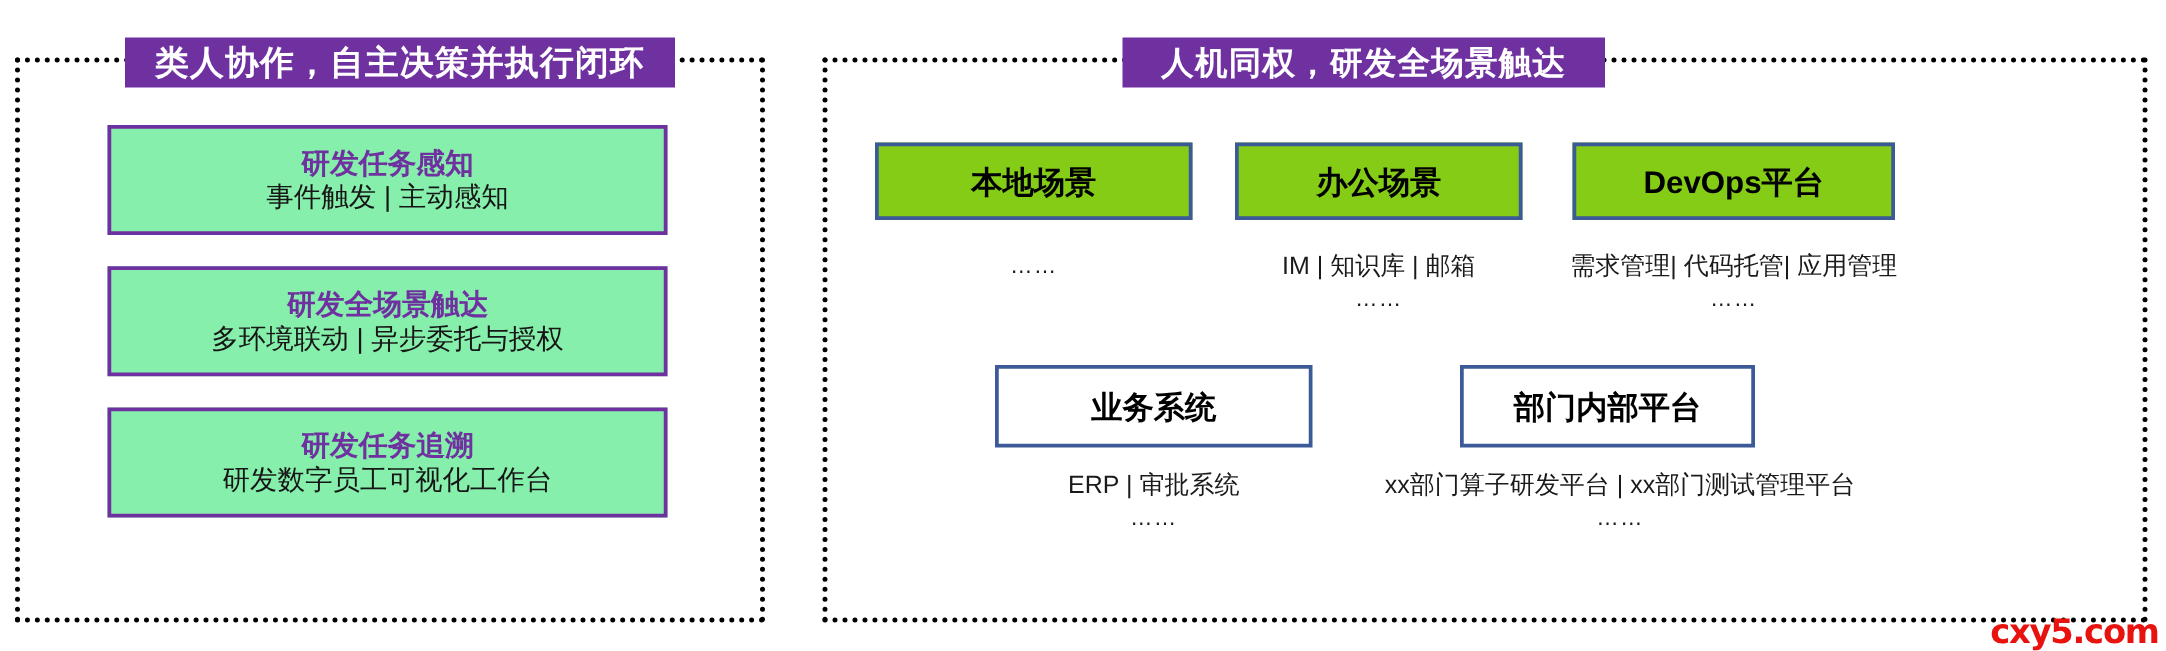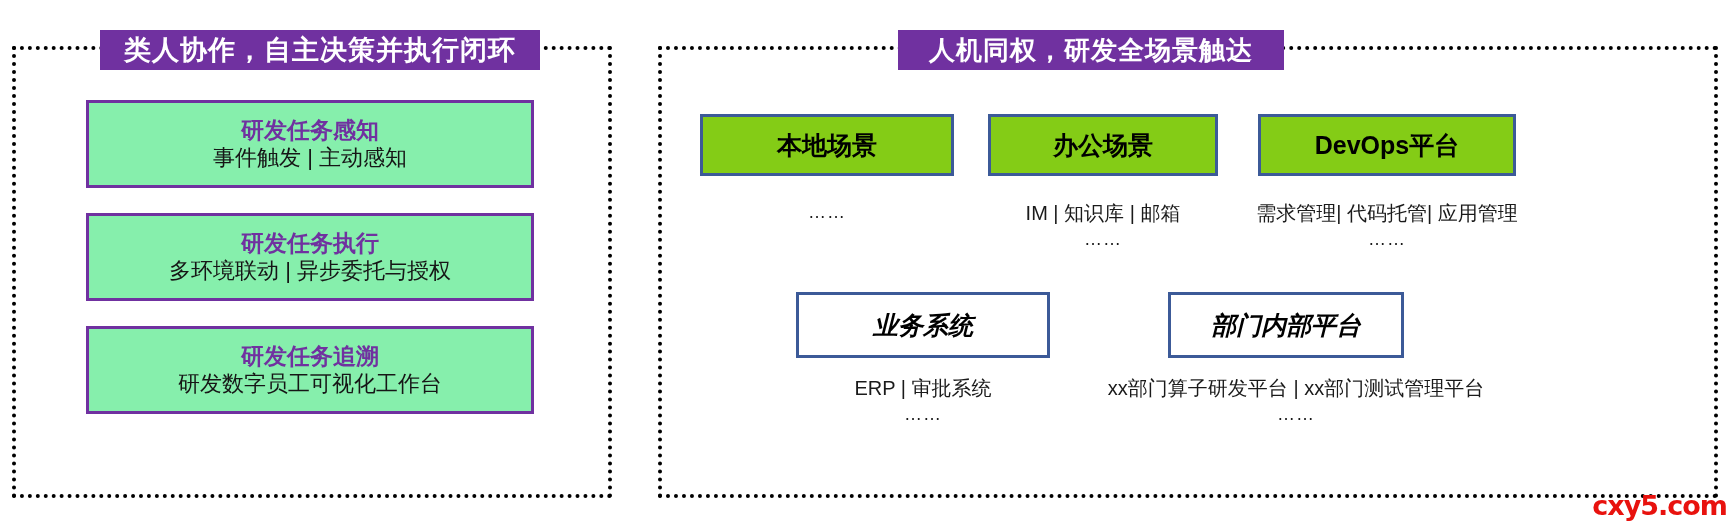--- a/index.html
+++ b/index.html
@@ -100,21 +100,20 @@
     color: #000000;
     white-space: nowrap;
   }
   .bbox.filled {
     background: #84cc16;
     border: 3px solid #3C5A98;
   }
   .bbox.hollow {
     background: #ffffff;
     border: 3px solid #3C5A98;
-    font-style: italic;
   }
 
   .box-local   { left: 700px;  top: 114px; width: 254px; height: 62px; font-size: 25px; }
   .box-office  { left: 988px;  top: 114px; width: 230px; height: 62px; font-size: 25px; }
   .box-devops  { left: 1258px; top: 114px; width: 258px; height: 62px; font-size: 25px; }
   .box-biz     { left: 796px;  top: 292px; width: 254px; height: 66px; font-size: 25px; }
   .box-dept    { left: 1168px; top: 292px; width: 236px; height: 66px; font-size: 25px; }
 
   
   .caption {
@@ -156,21 +155,21 @@
   <div class="panel panel-left"></div>
 
   <div class="panel-title panel-title-left">类人协作，自主决策并执行闭环</div>
 
   <div class="pcard pcard-1">
     <div class="t">研发任务感知</div>
     <div class="s">事件触发 | 主动感知</div>
   </div>
 
   <div class="pcard pcard-2">
-    <div class="t">研发任务执行</div>
+    <div class="t">研发全场景触达</div>
     <div class="s">多环境联动 | 异步委托与授权</div>
   </div>
 
   <div class="pcard pcard-3">
     <div class="t">研发任务追溯</div>
     <div class="s">研发数字员工可视化工作台</div>
   </div>
 
   <div class="panel panel-right"></div>
 

